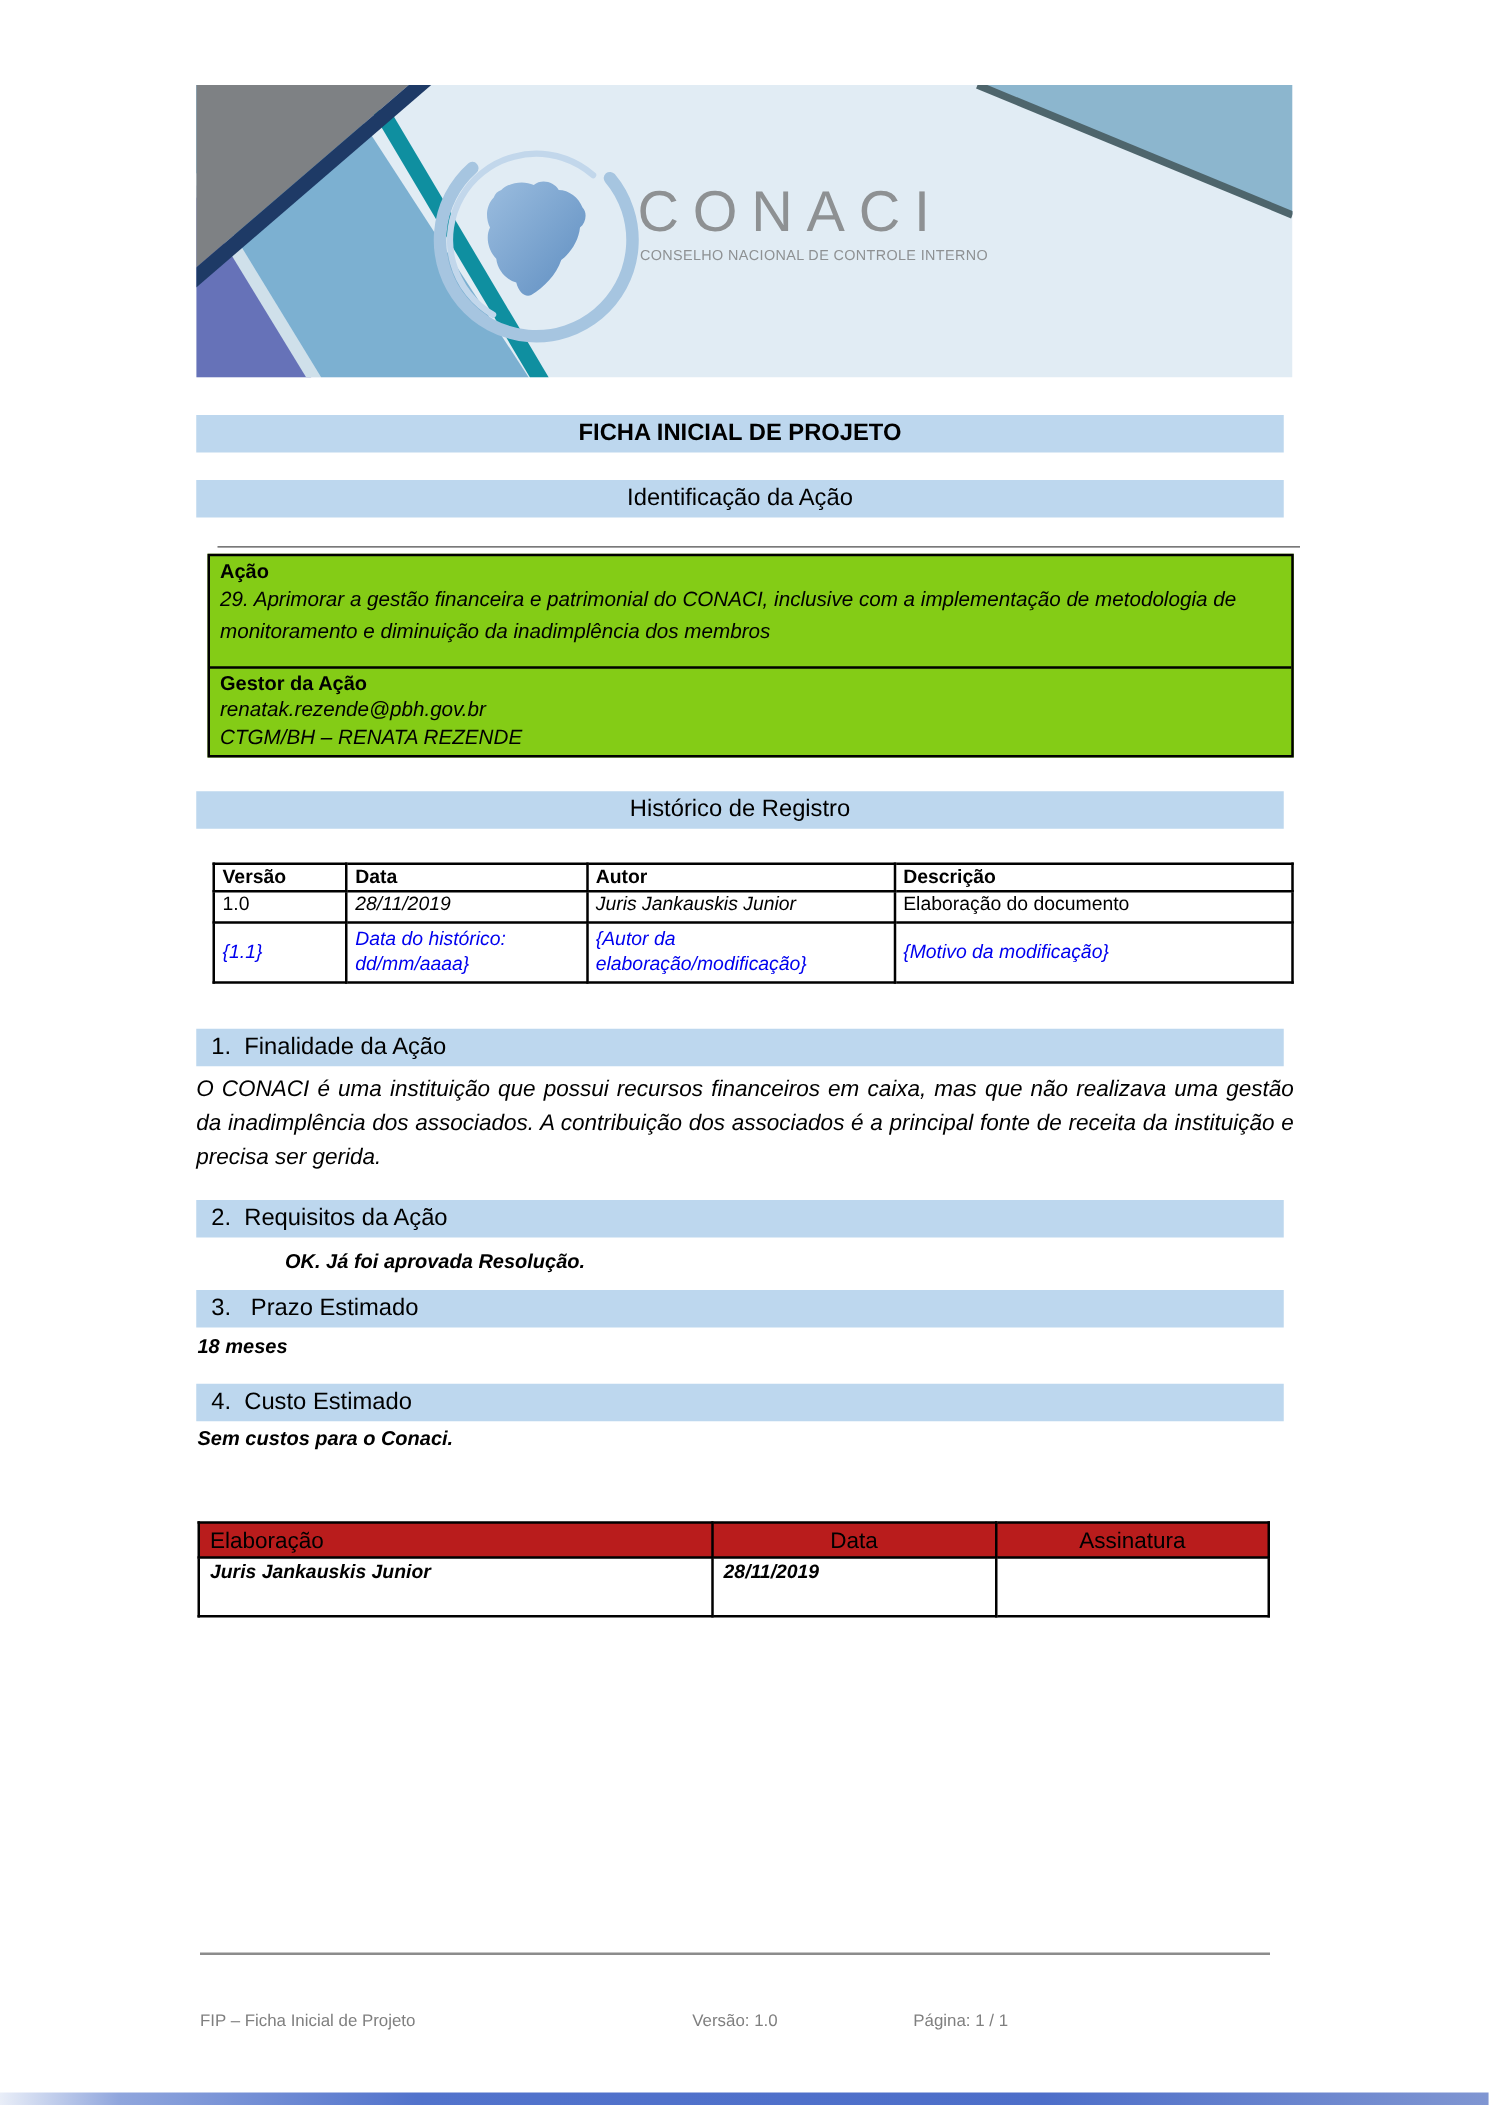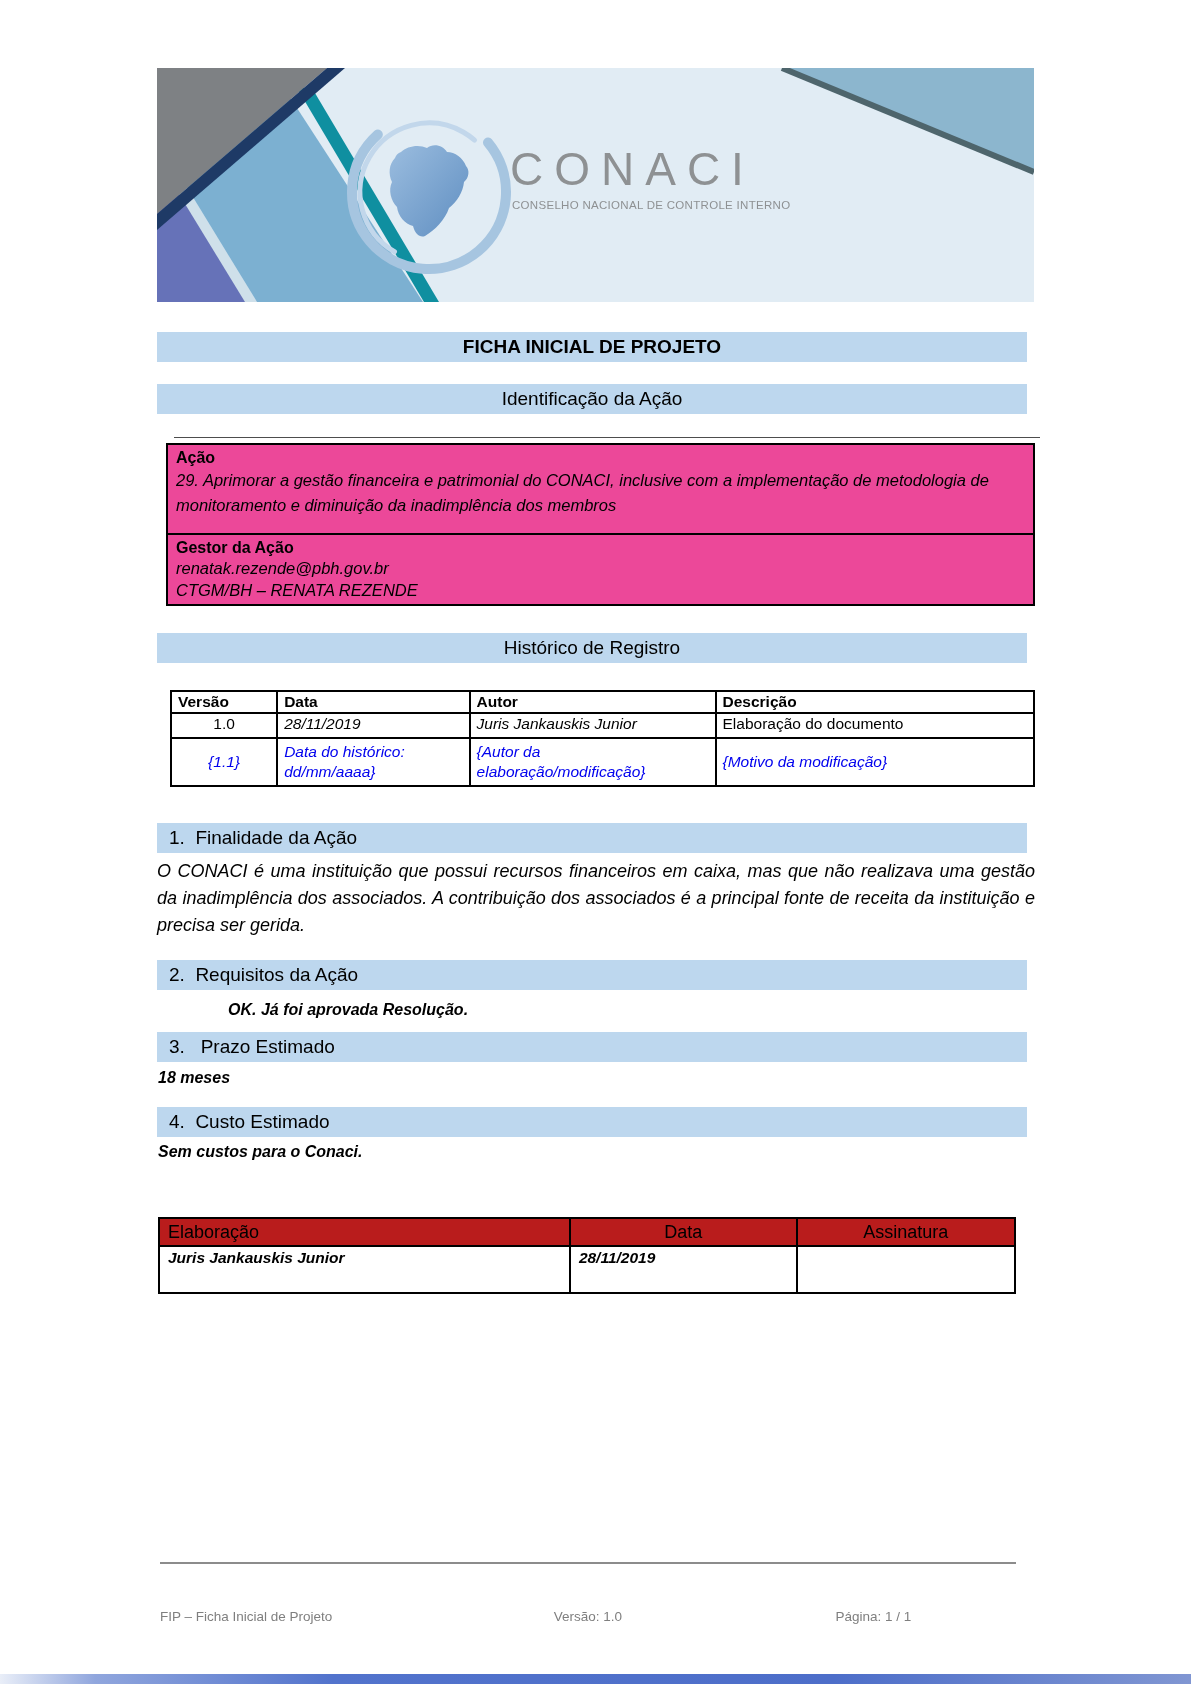--- a/index.html
+++ b/index.html
@@ -26,38 +26,38 @@
   .bar {
     left:157px; width:870px; height:30px; background:#bdd7ee;
     font-size:19px; display:flex; align-items:center; white-space:pre;
   }
   .bar.center { justify-content:center; }
   .bar.left   { padding-left:12px; }
   .bar.bold   { font-weight:bold; }
 
   
   .acao-shadow { left:174px; top:437px; width:866px; height:1px; background:#4d4d4d; }
-  .acao-box { left:166px; top:443px; width:869px; border:2px solid #000; background:#ec4899; }
+  .acao-box { left:166px; top:443px; width:869px; border:2px solid #000; background:#84cc16; }
   .acao-cell1 { height:90px; border-bottom:2px solid #000; padding:2px 8px; }
   .acao-cell2 { height:69px; padding:2px 8px; }
   .cell-label { font-weight:bold; font-size:16px; line-height:21px; }
   .cell-text  { font-style:italic; font-size:16.5px; line-height:25px; }
   .cell-text2 { font-style:italic; font-size:16.5px; line-height:21.5px; }
 
   
   table { border-collapse:collapse; table-layout:fixed; }
   .hist-table { left:170px; top:690px; width:865px; }
   .hist-table th, .hist-table td {
     border:2px solid #000; padding:1px 6px; font-size:15.5px; vertical-align:top;
     text-align:left; overflow:hidden;
   }
   .hist-table th { font-weight:bold; height:14px; }
   .hist-table tr.r1 td { height:25px; }
   .hist-table tr.r2 td { height:48px; vertical-align:middle; }
-  .hist-table .c-center { text-align:center; }
+  .hist-table .c-center { text-align:left; }
   .it { font-style:italic; }
   .ph { color:#0000ee; font-style:italic; line-height:20px; }
 
   
   .body-text {
     left:157px; width:878px; font-style:italic; font-size:18px;
     line-height:27px; text-align:justify;
   }
   .bold-it { font-weight:bold; font-style:italic; font-size:16px; }
 
@@ -75,21 +75,21 @@
   }
 
   
   .footer-line { left:160px; top:1562px; width:856px; height:2px; background:#8c8c8c; }
   .footer {
     left:160px; top:1569px; width:856px; display:flex;
     color:#7f7f7f; font-size:13.5px;margin-top:40px;
   }
   .footer > div { flex:1; }
   .footer .f-c { text-align:center; }
-  .footer .f-r { text-align:center; }
+  .footer .f-r { text-align:left; }
 
   
   .bottom-strip {
     left:0; top:1674px; width:1191px; height:10px;
     background:linear-gradient(90deg,#e9eef8 0%,#90a6dd 8%,#5273cc 28%,#4d6ec9 70%,#8096d2 100%);
   }
 </style>
 </head>
 <body>
 

